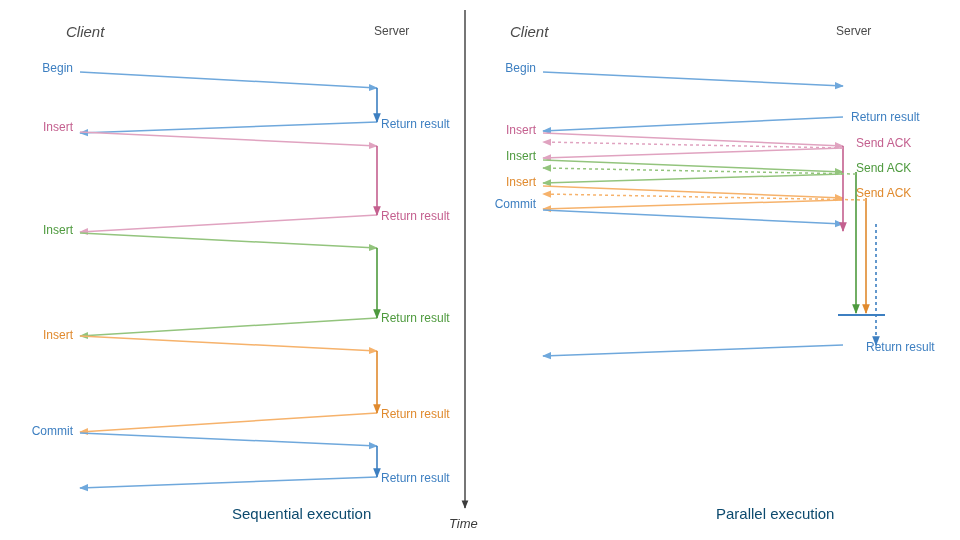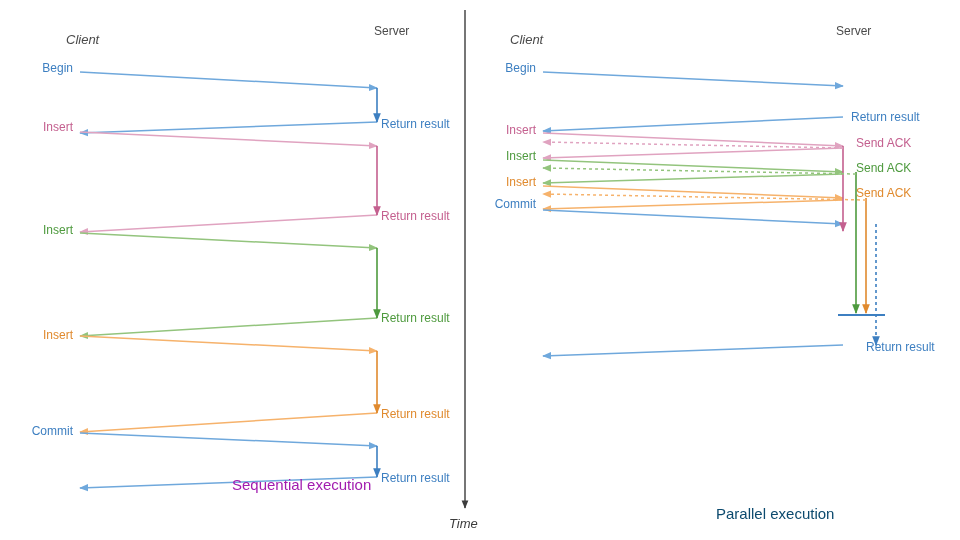--- a/index.html
+++ b/index.html
@@ -1,21 +1,21 @@
 <!DOCTYPE html>
 <html><head>
 <meta charset="utf-8">
 <style>
   html,body{margin:0;padding:0;background:#ffffff;}
   body{width:960px;height:540px;overflow:hidden;
        font-family:"Liberation Sans","DejaVu Sans",sans-serif;}
   #root{position:relative;width:960px;height:540px;background:#fff;}
   svg.layer{position:absolute;left:0;top:0;width:960px;height:540px;}
   .lbl{position:absolute;white-space:nowrap;font-size:12px;line-height:13px;}
-  .lane-title{font-style:italic;color:#4a4a4a;font-size:13px;margin-top:8px;}
+  .lane-title{font-style:italic;color:#4a4a4a;font-size:15px;}
   .caption{color:#111;font-size:15px;}
   .time-lbl{color:#111;font-size:13px;font-style:italic;}
   .r{transform:translateX(-100%);}
 </style>
 </head>
 <body>
 
 <div id="root">
 
   <svg class="layer" id="draw" viewBox="0 0 960 540">
@@ -108,21 +108,21 @@
       <line x1="843" y1="148" x2="543" y2="142" stroke="#e0a3c0" stroke-width="1.5" stroke-dasharray="3,3" marker-end="url(#arw-pink_light-end)"></line>
       <line x1="856" y1="174" x2="543" y2="168" stroke="#93c47d" stroke-width="1.5" stroke-dasharray="3,3" marker-end="url(#arw-green_light-end)"></line>
       <line x1="866" y1="200" x2="543" y2="194" stroke="#f6b26b" stroke-width="1.5" stroke-dasharray="3,3" marker-end="url(#arw-orange_light-end)"></line>
       <line x1="838" y1="315" x2="885" y2="315" stroke="#3d7fc1" stroke-width="2"></line>
     </svg>
 
   <div id="labels">
       <div class="lbl time-lbl" style="left: 449px; top: 517px; color: rgb(60, 60, 60);">Time</div>
       <div class="lbl lane-title" style="left: 66px; top: 25px; color: rgb(74, 74, 74);">Client</div>
       <div class="lbl lane-title-server" style="left: 374px; top: 25px; color: rgb(74, 74, 74);">Server</div>
-      <div class="lbl caption" style="left: 232px; top: 478px; color: #a21caf;">Sequential execution</div>
+      <div class="lbl caption" style="left: 232px; top: 507px; color: #0c4a6e;">Sequential execution</div>
       <div class="lbl r" style="left: 73px; top: 62px; color: rgb(61, 127, 193);">Begin</div>
       <div class="lbl " style="left: 381px; top: 118px; color: rgb(61, 127, 193);">Return result</div>
       <div class="lbl r" style="left: 73px; top: 121px; color: rgb(196, 96, 143);">Insert</div>
       <div class="lbl " style="left: 381px; top: 210px; color: rgb(196, 96, 143);">Return result</div>
       <div class="lbl r" style="left: 73px; top: 224px; color: rgb(78, 154, 62);">Insert</div>
       <div class="lbl " style="left: 381px; top: 312px; color: rgb(78, 154, 62);">Return result</div>
       <div class="lbl r" style="left: 73px; top: 329px; color: rgb(224, 138, 46);">Insert</div>
       <div class="lbl " style="left: 381px; top: 408px; color: rgb(224, 138, 46);">Return result</div>
       <div class="lbl r" style="left: 73px; top: 425px; color: rgb(61, 127, 193);">Commit</div>
       <div class="lbl " style="left: 381px; top: 472px; color: rgb(61, 127, 193);">Return result</div>

